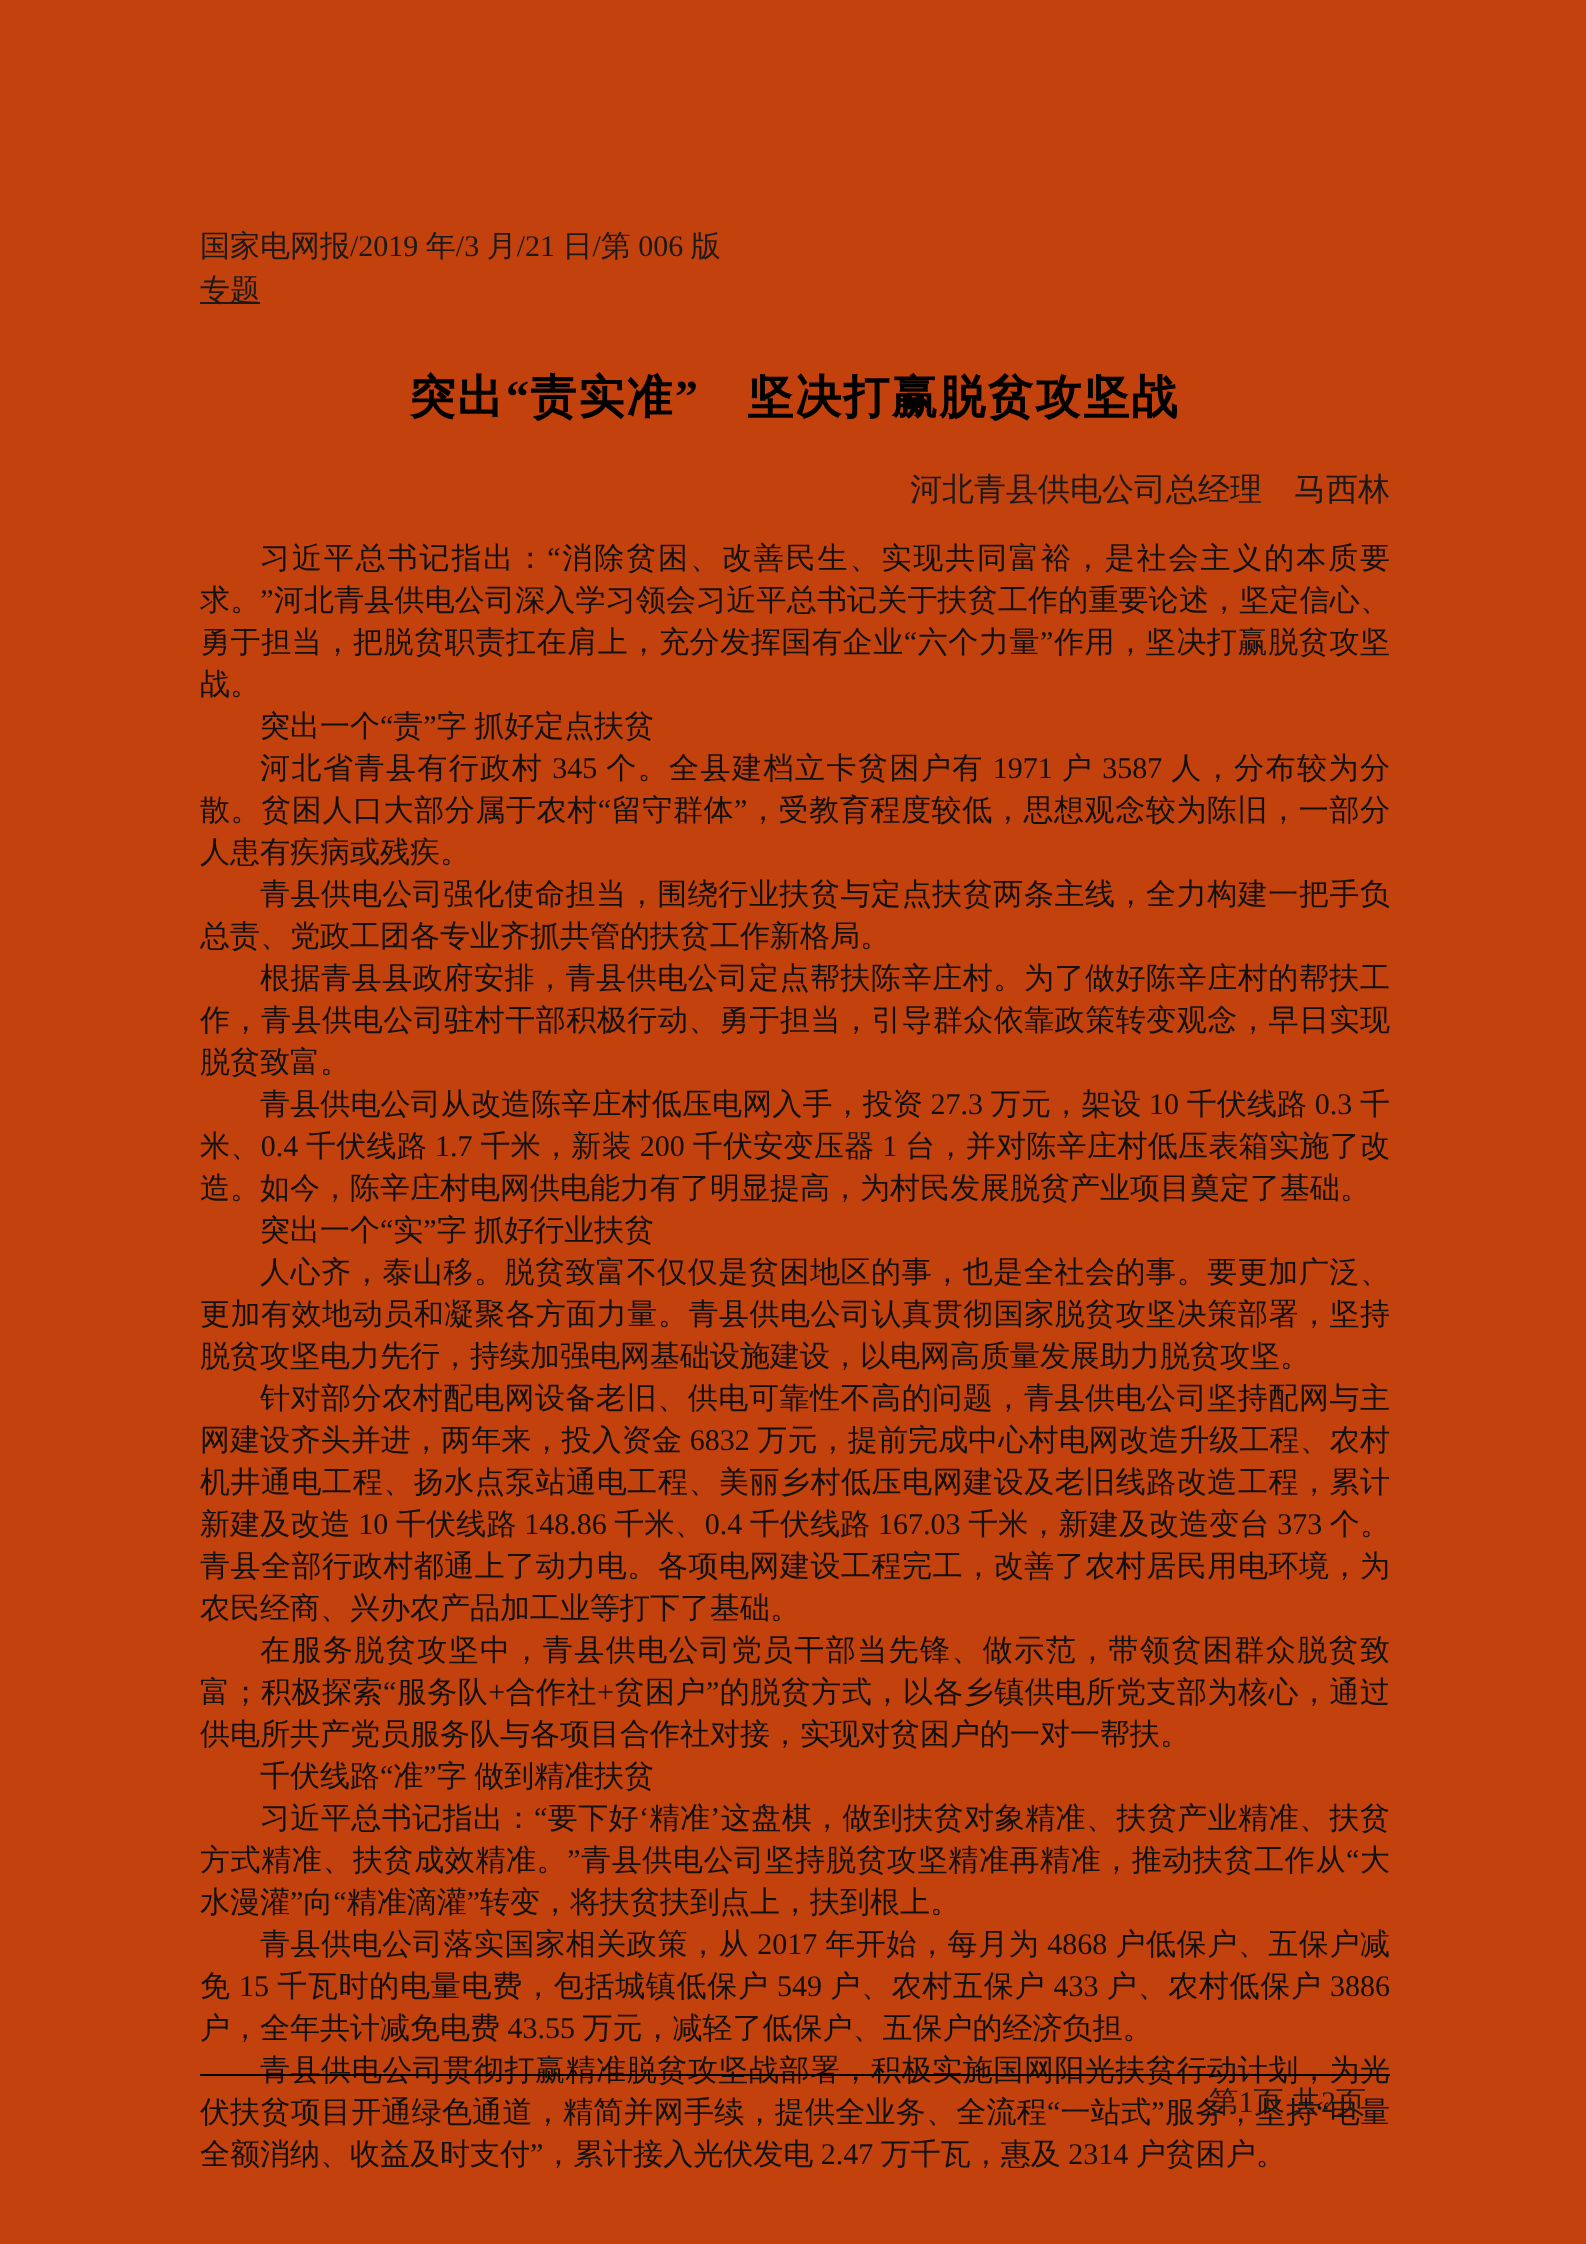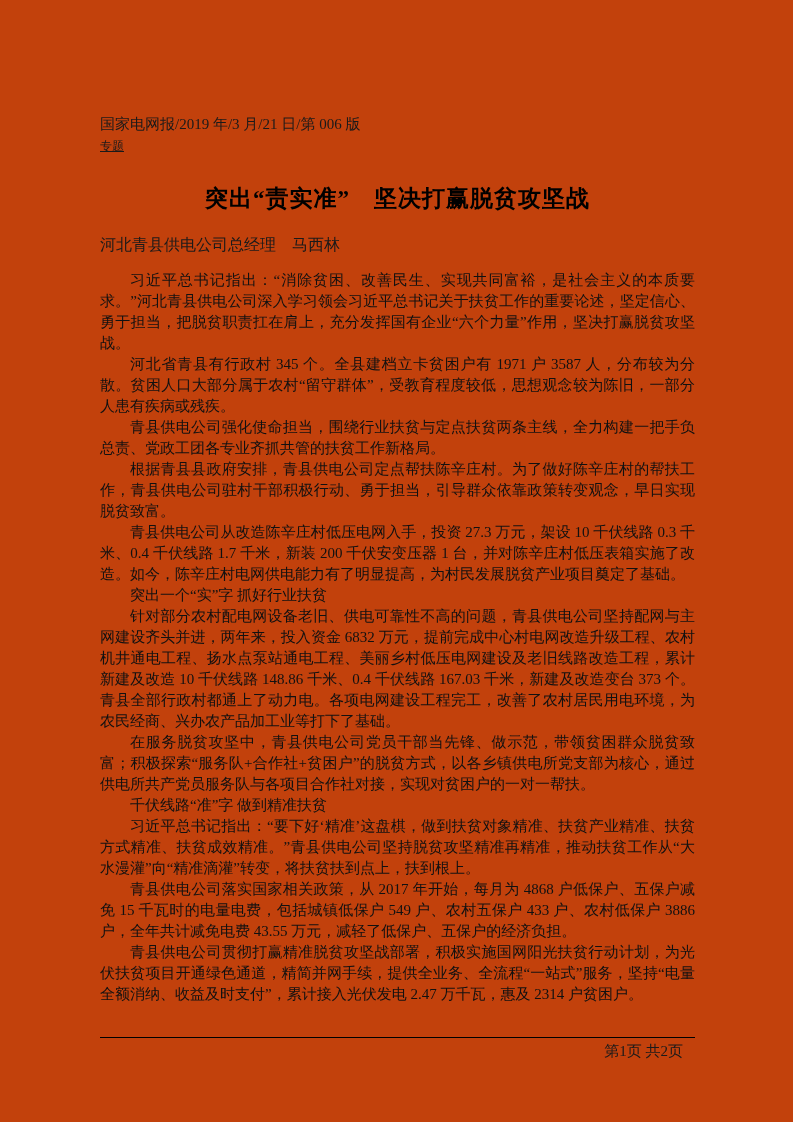--- a/index.html
+++ b/index.html
@@ -17,36 +17,36 @@
     font-family: "Liberation Serif", "DejaVu Serif", serif;
     color: #111111;
     overflow: hidden;
   }
   .src-line {
     font-size: 15px;
     line-height: 22px;
     color: #1a1a1a;
   }
   .section-line {
-    font-size: 12px;
+    font-size: 15px;
     line-height: 22px;
     color: #1a1a1a;
     text-decoration: underline;
   }
   .title {
     margin: 26px 0 0 0;
     text-align: center;
     font-size: 23px;
     font-weight: bold;
     color: #000000;
     letter-spacing: 1px;
   }
   .byline {
     margin-top: 21px;
-    text-align: left;
+    text-align: right;
     font-size: 16px;
     color: #1a1a1a;
   }
   .article-body {
     margin-top: 14px;
   }
   .article-body p {
     margin: 0;
     font-size: 15px;
     line-height: 21px;
@@ -91,25 +91,27 @@
     <div class="src-line">国家电网报/2019 年/3 月/21 日/第 006 版</div>
     <div class="section-line">专题</div>
   </div>
 
   <h1 class="title">突出“责实准”　坚决打赢脱贫攻坚战</h1>
 
   <div class="byline">河北青县供电公司总经理　马西林</div>
 
   <div class="article-body" id="article-body">
       <p>习近平总书记指出：“消除贫困、改善民生、实现共同富裕，是社会主义的本质要求。”河北青县供电公司深入学习领会习近平总书记关于扶贫工作的重要论述，坚定信心、勇于担当，把脱贫职责扛在肩上，充分发挥国有企业“六个力量”作用，坚决打赢脱贫攻坚战。</p>
+      <p class="subhead">突出一个“责”字 抓好定点扶贫</p>
       <p>河北省青县有行政村 345 个。全县建档立卡贫困户有 1971 户 3587 人，分布较为分散。贫困人口大部分属于农村“留守群体”，受教育程度较低，思想观念较为陈旧，一部分人患有疾病或残疾。</p>
       <p>青县供电公司强化使命担当，围绕行业扶贫与定点扶贫两条主线，全力构建一把手负总责、党政工团各专业齐抓共管的扶贫工作新格局。</p>
       <p>根据青县县政府安排，青县供电公司定点帮扶陈辛庄村。为了做好陈辛庄村的帮扶工作，青县供电公司驻村干部积极行动、勇于担当，引导群众依靠政策转变观念，早日实现脱贫致富。</p>
       <p>青县供电公司从改造陈辛庄村低压电网入手，投资 27.3 万元，架设 10 千伏线路 0.3 千米、0.4 千伏线路 1.7 千米，新装 200 千伏安变压器 1 台，并对陈辛庄村低压表箱实施了改造。如今，陈辛庄村电网供电能力有了明显提高，为村民发展脱贫产业项目奠定了基础。</p>
       <p class="subhead">突出一个“实”字 抓好行业扶贫</p>
+      <p>人心齐，泰山移。脱贫致富不仅仅是贫困地区的事，也是全社会的事。要更加广泛、更加有效地动员和凝聚各方面力量。青县供电公司认真贯彻国家脱贫攻坚决策部署，坚持脱贫攻坚电力先行，持续加强电网基础设施建设，以电网高质量发展助力脱贫攻坚。</p>
       <p>针对部分农村配电网设备老旧、供电可靠性不高的问题，青县供电公司坚持配网与主网建设齐头并进，两年来，投入资金 6832 万元，提前完成中心村电网改造升级工程、农村机井通电工程、扬水点泵站通电工程、美丽乡村低压电网建设及老旧线路改造工程，累计新建及改造 10 千伏线路 148.86 千米、0.4 千伏线路 167.03 千米，新建及改造变台 373 个。青县全部行政村都通上了动力电。各项电网建设工程完工，改善了农村居民用电环境，为农民经商、兴办农产品加工业等打下了基础。</p>
       <p>在服务脱贫攻坚中，青县供电公司党员干部当先锋、做示范，带领贫困群众脱贫致富；积极探索“服务队+合作社+贫困户”的脱贫方式，以各乡镇供电所党支部为核心，通过供电所共产党员服务队与各项目合作社对接，实现对贫困户的一对一帮扶。</p>
       <p class="subhead">千伏线路“准”字 做到精准扶贫</p>
       <p>习近平总书记指出：“要下好‘精准’这盘棋，做到扶贫对象精准、扶贫产业精准、扶贫方式精准、扶贫成效精准。”青县供电公司坚持脱贫攻坚精准再精准，推动扶贫工作从“大水漫灌”向“精准滴灌”转变，将扶贫扶到点上，扶到根上。</p>
       <p>青县供电公司落实国家相关政策，从 2017 年开始，每月为 4868 户低保户、五保户减免 15 千瓦时的电量电费，包括城镇低保户 549 户、农村五保户 433 户、农村低保户 3886 户，全年共计减免电费 43.55 万元，减轻了低保户、五保户的经济负担。</p>
       <p>青县供电公司贯彻打赢精准脱贫攻坚战部署，积极实施国网阳光扶贫行动计划，为光伏扶贫项目开通绿色通道，精简并网手续，提供全业务、全流程“一站式”服务，坚持“电量全额消纳、收益及时支付”，累计接入光伏发电 2.47 万千瓦，惠及 2314 户贫困户。</p>
     </div>
 
   <div class="footer-rule"></div>
 

